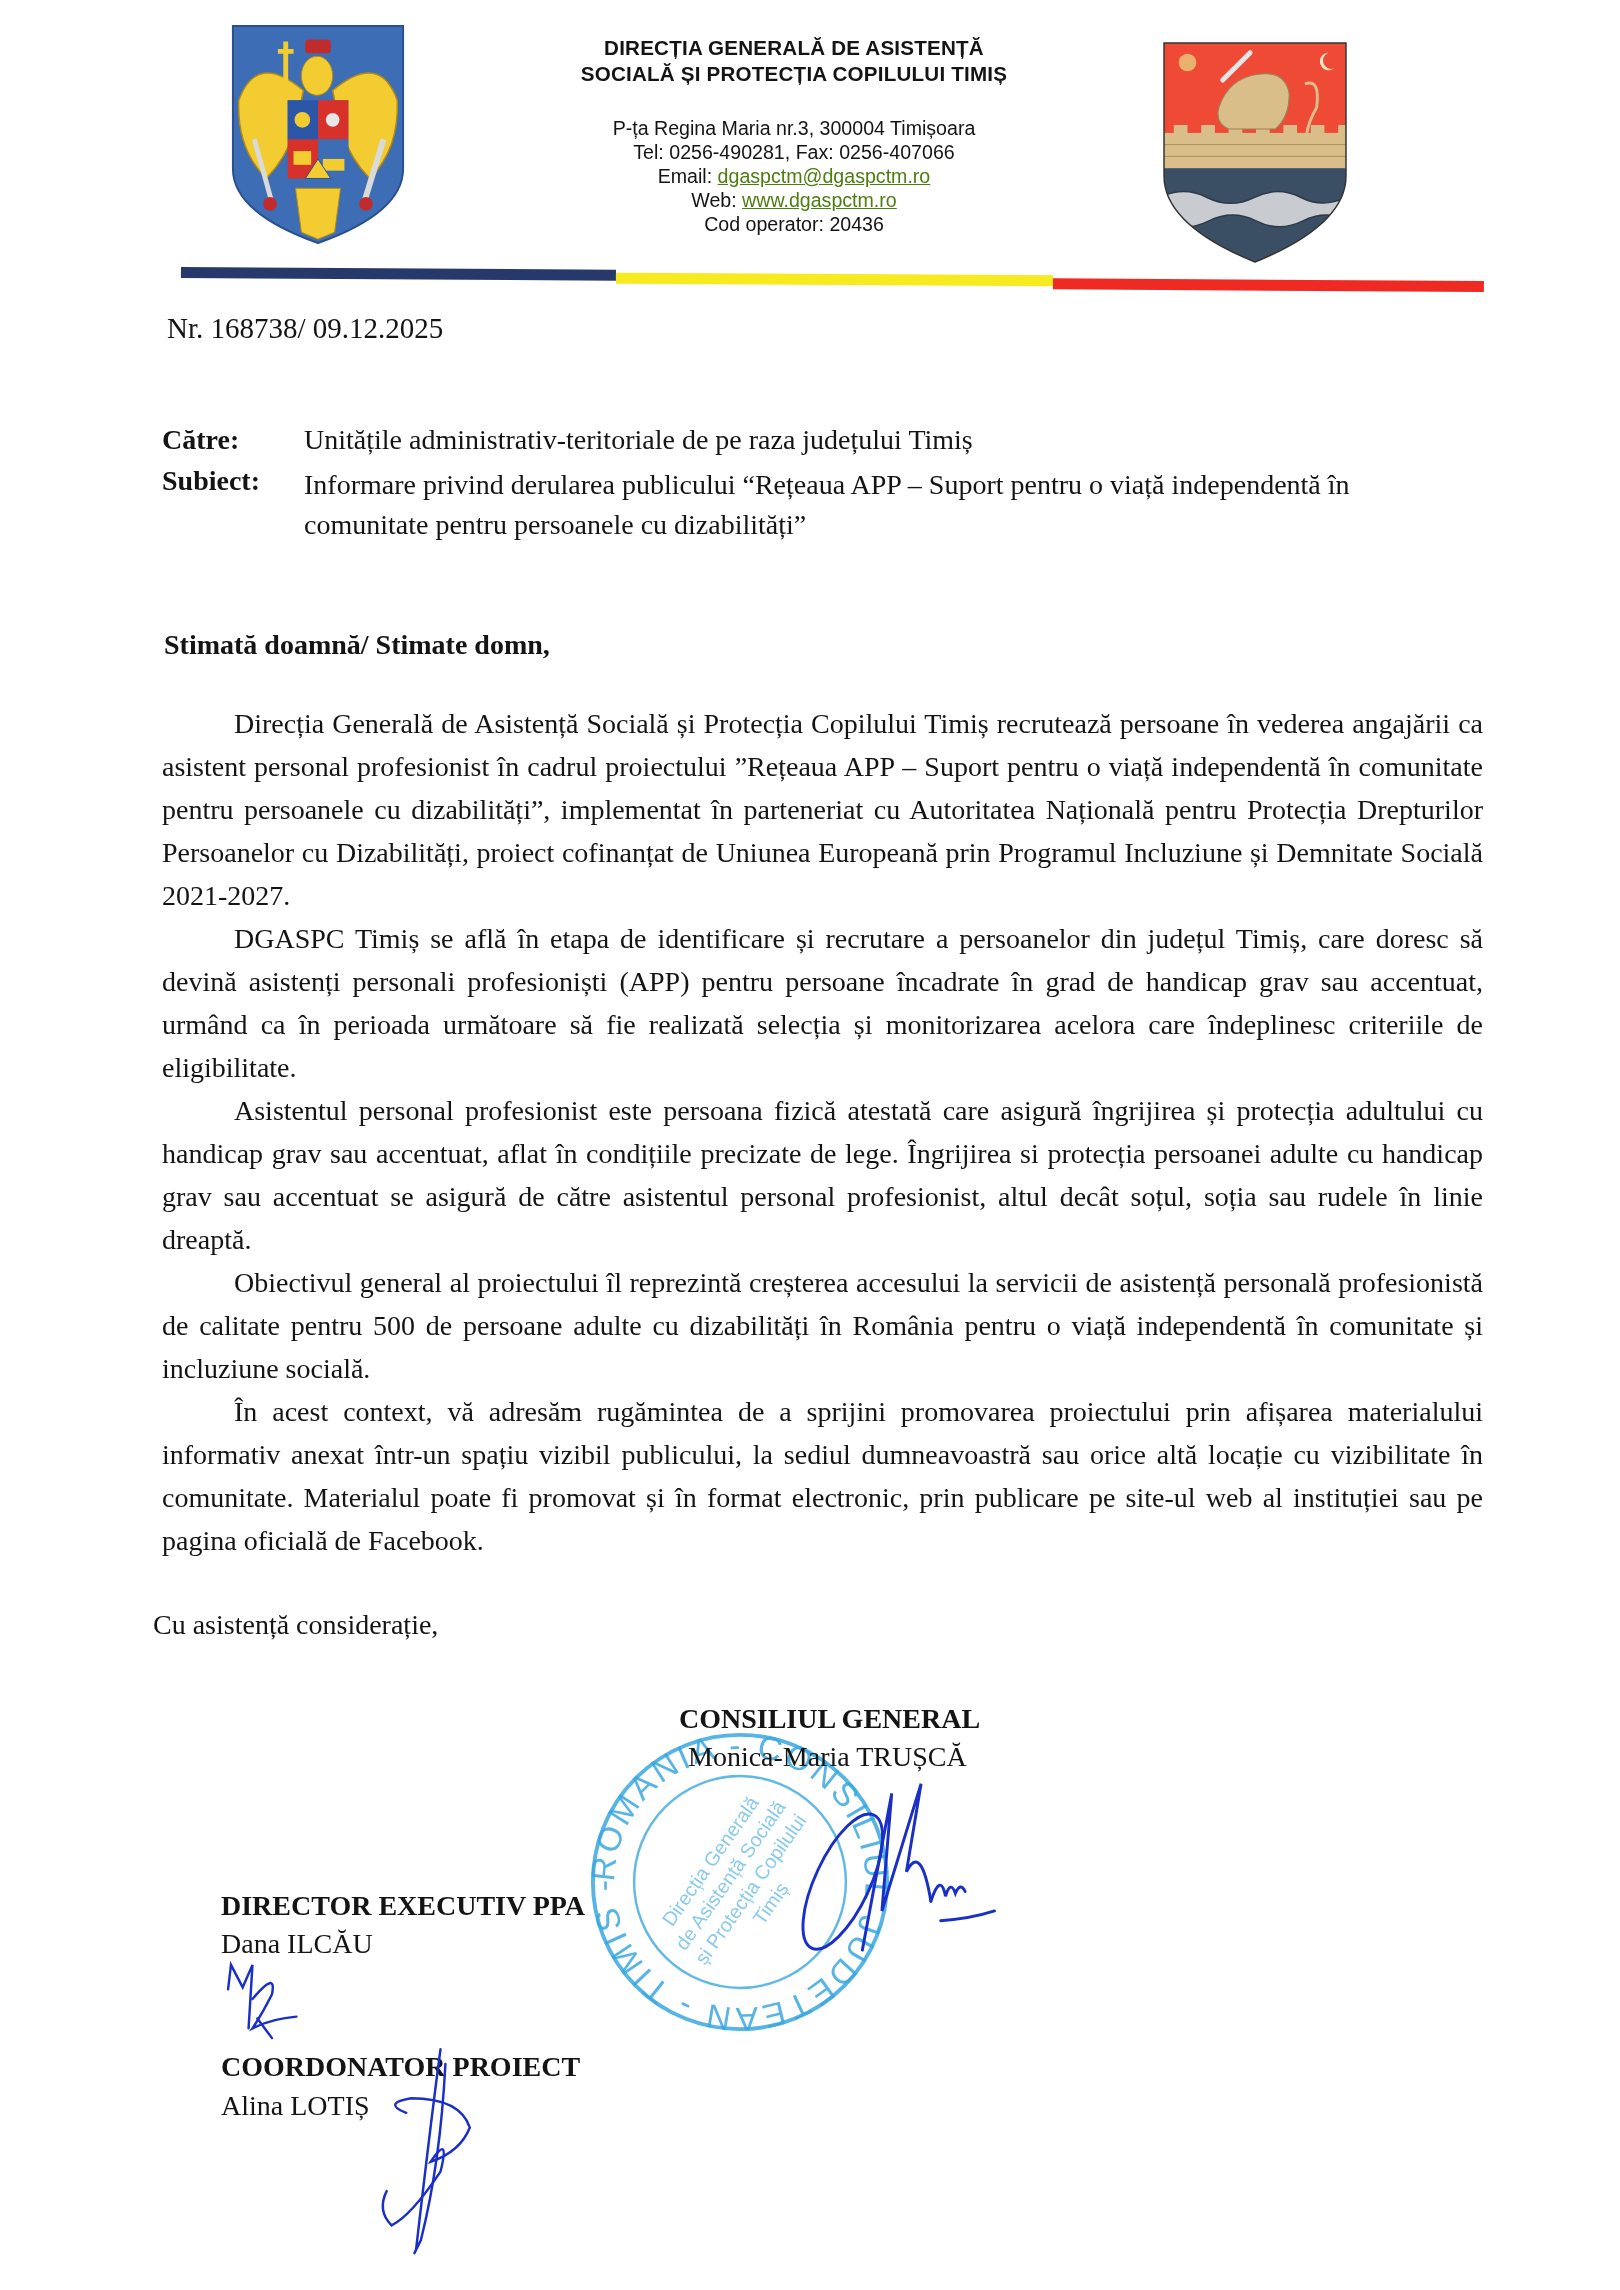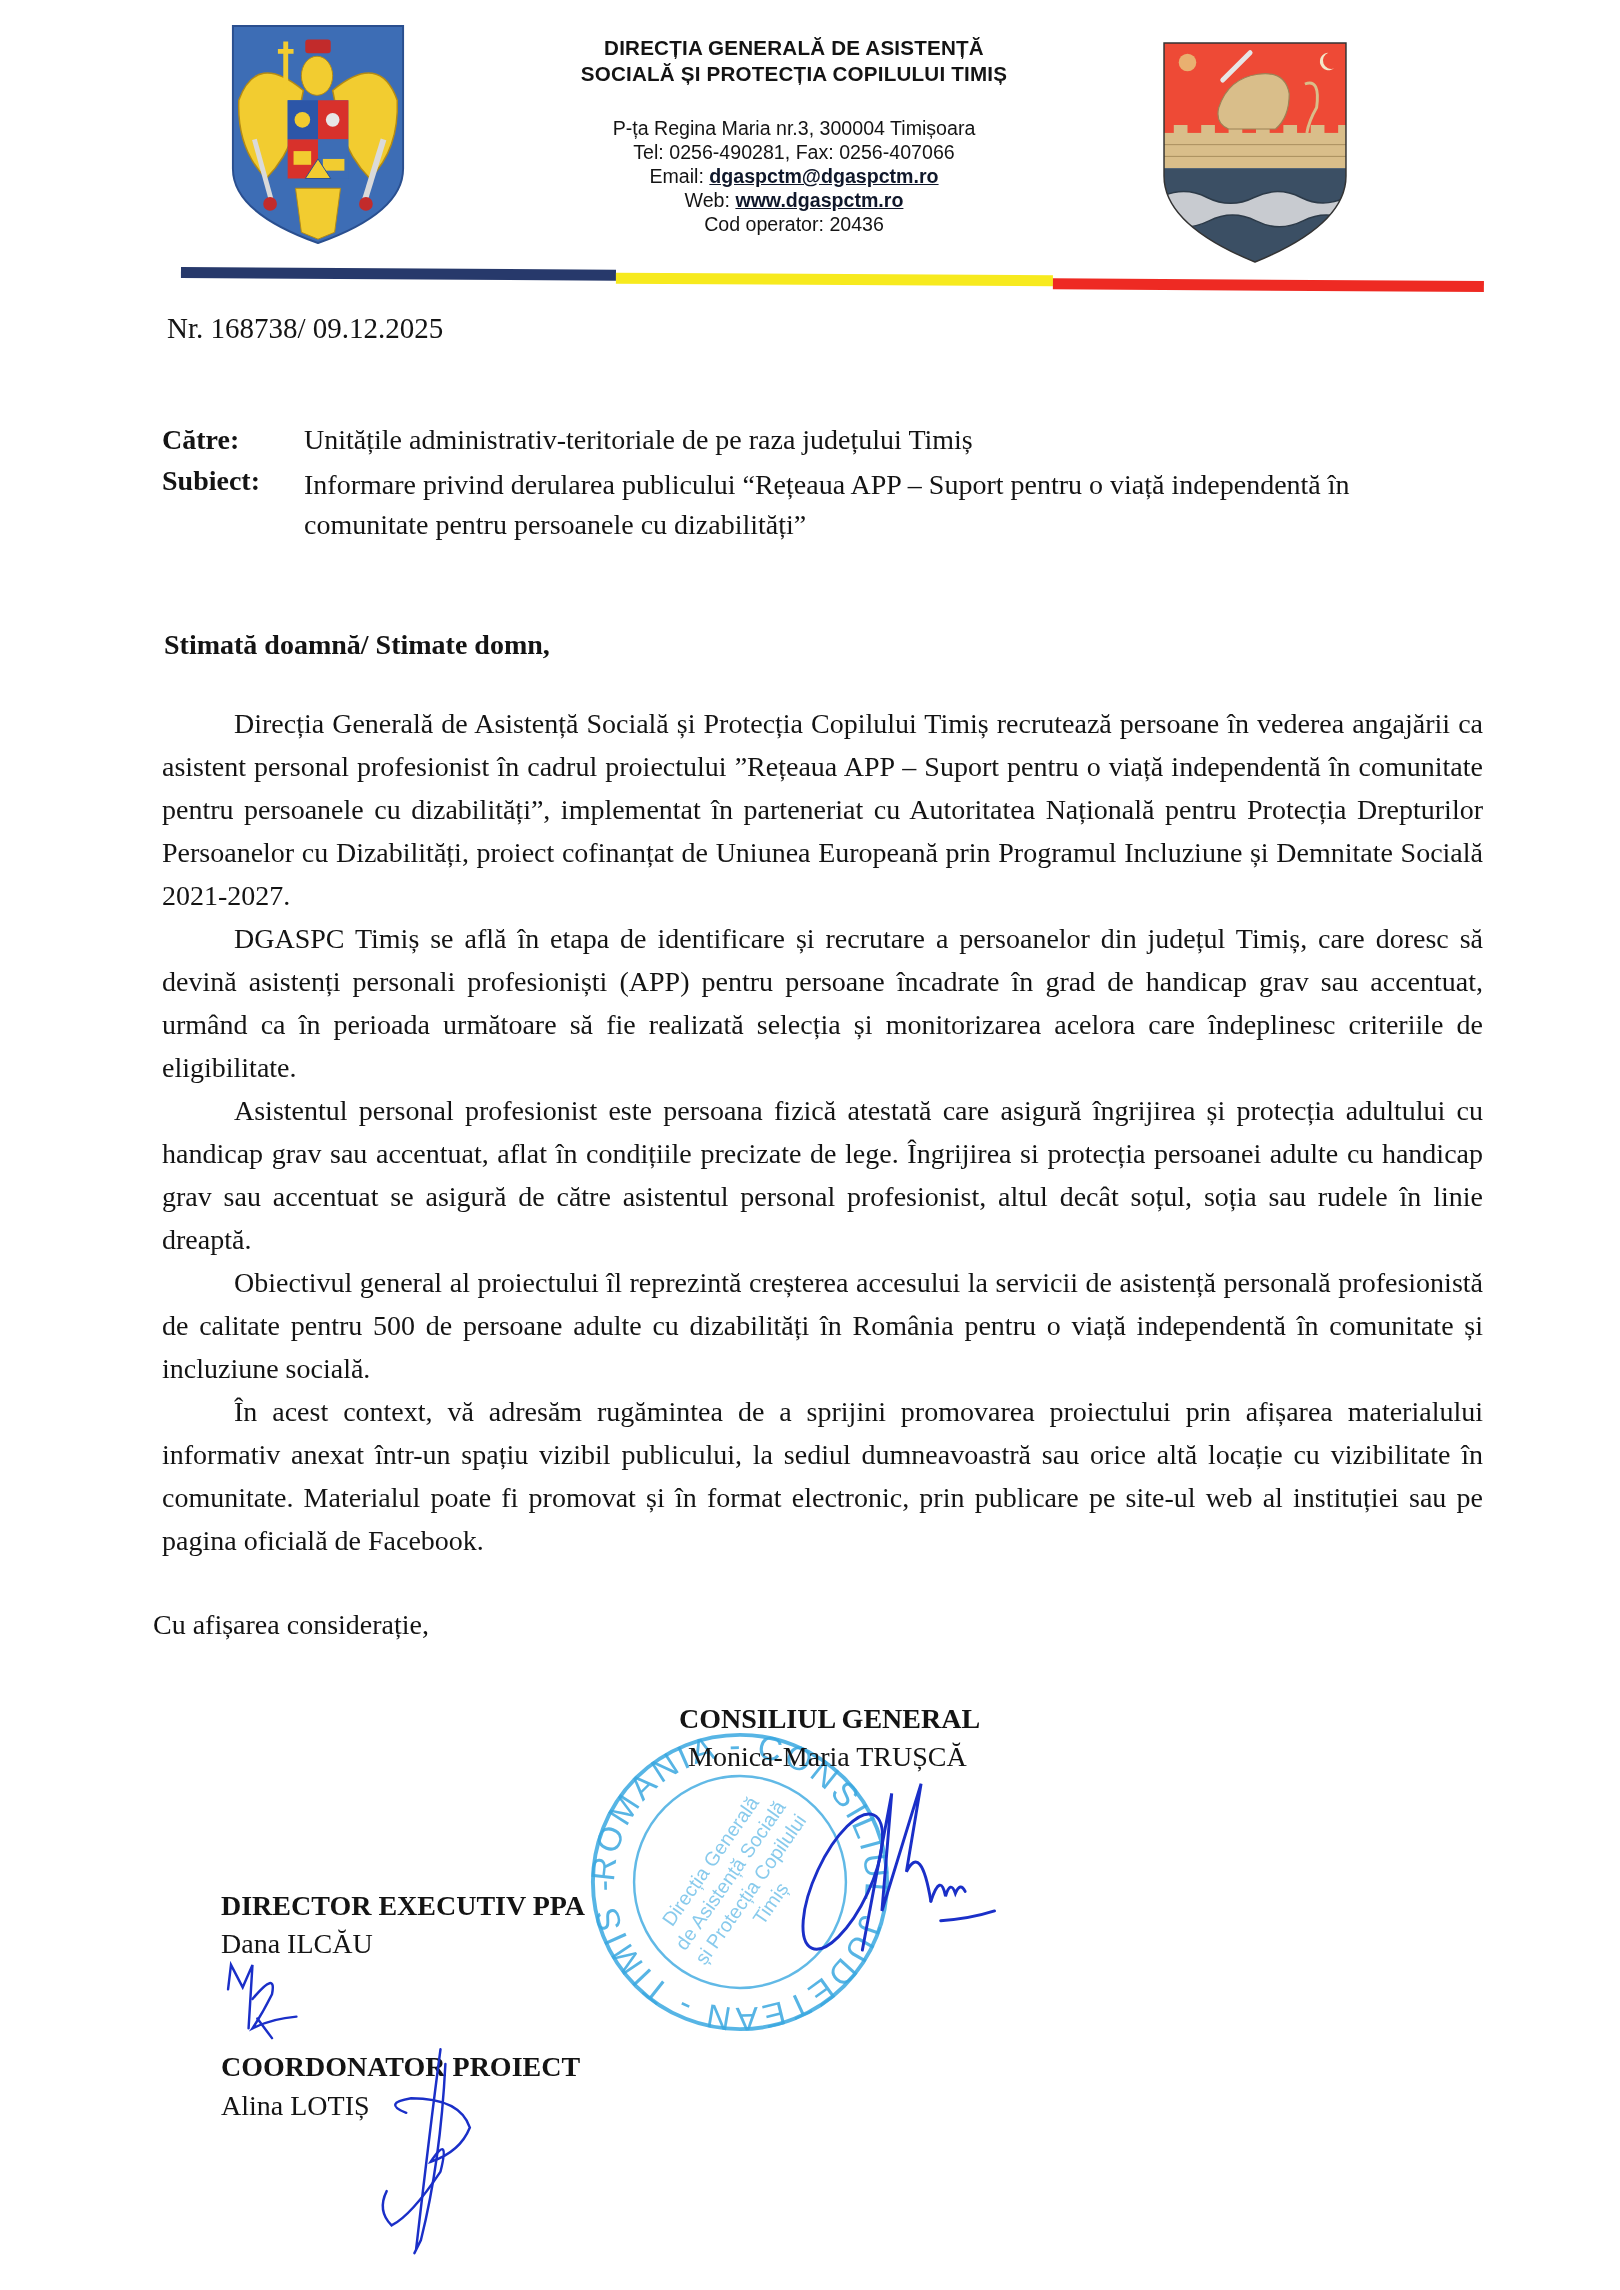--- a/index.html
+++ b/index.html
@@ -4,21 +4,21 @@
 <style>
   html, body { margin:0; padding:0; background:#ffffff; }
   body { width:1620px; height:2291px; position:relative; overflow:hidden; color:#141414; }
   .abs { position:absolute; }
   .serif { font-family:"Liberation Serif", "DejaVu Serif", serif; }
   .sans { font-family:"Liberation Sans", "DejaVu Sans", sans-serif; }
 
   
   #header-org { left:549px; width:490px; top:35px; text-align:center; font-weight:bold; font-size:20.6px; line-height:25.5px; letter-spacing:0.2px; }
   #header-contact { left:549px; width:490px; top:116px; text-align:center; font-size:19.6px; line-height:24px; }
-  #header-contact a { color:#0f172a; text-decoration:underline;font-weight:bold; }
+  #header-contact a { color:#4d7c0f; text-decoration:underline; }
   #header-contact .line { display:block; }
 
   #crest-romania { left:227px; top:21.6px; width:182px; height:223px; }
   #crest-timis { left:1160px; top:39px; width:190px; height:225px; }
 
   #tricolor { left:181px; top:267px; width:1304px; height:19.6px; transform:rotate(0.35deg); transform-origin:left top; }
   #tricolor .seg { position:absolute; top:0; height:10.8px; }
   #tricolor .blue { left:0; width:435px; top:0; }
   #tricolor .yellow { left:435px; width:437px; top:2.9px; }
   #tricolor .red { left:872px; width:431px; top:5.9px; }
@@ -141,21 +141,21 @@
 <div id="greeting" class="abs serif">Stimată doamnă/ Stimate domn,</div>
 
 <div id="body" class="abs serif">
   <p><b>Direcția Generală de Asistență Socială și Protecția Copilului Timiș recrutează</b><span> persoane în vederea angajării ca </span><b>asistent personal profesionist</b><span> în cadrul proiectului ”Rețeaua APP – Suport pentru o viață independentă în comunitate pentru persoanele cu dizabilități”, implementat în parteneriat cu Autoritatea Națională pentru Protecția Drepturilor Persoanelor cu Dizabilități, proiect cofinanțat de Uniunea Europeană prin Programul Incluziune și Demnitate Socială 2021-2027.</span></p>
   <p><span>DGASPC Timiș se află în etapa de identificare și recrutare a persoanelor din județul Timiș, care doresc să devină asistenți personali profesioniști (APP) pentru persoane încadrate în grad de handicap grav sau accentuat, urmând ca în perioada următoare să fie realizată selecția și monitorizarea acelora care îndeplinesc criteriile de eligibilitate.</span></p>
   <p><b>Asistentul personal profesionist</b><span> este persoana fizică atestată care </span><b>asigură îngrijirea și protecția adultului cu handicap grav sau accentuat</b><span>, aflat în condițiile precizate de lege. Îngrijirea si protecția persoanei adulte cu handicap grav sau accentuat se asigură de către asistentul personal profesionist, </span><b>altul decât soțul, soția sau rudele în linie dreaptă</b><span>.</span></p>
   <p><span>Obiectivul general al proiectului îl reprezintă creșterea accesului la servicii de asistență personală profesionistă de calitate pentru 500 de persoane adulte cu dizabilități în România pentru o viață independentă în comunitate și incluziune socială.</span></p>
   <p><span>În acest context, vă adresăm rugămintea de a sprijini promovarea proiectului prin afișarea materialului informativ anexat într-un spațiu vizibil publicului, la sediul dumneavoastră sau orice altă locație cu vizibilitate în comunitate. Materialul poate fi promovat și în format electronic, prin publicare pe site-ul web al instituției sau pe pagina oficială de Facebook.</span></p>
 </div>
 
-<div id="closing" class="abs serif">Cu afișarea considerație,</div>
+<div id="closing" class="abs serif">Cu asistență considerație,</div>
 
 <div id="stamp" class="abs">
   <svg width="304" height="304" viewBox="0 0 310 310">
     <defs>
       <path id="stampArc" d="M155 155 m -128 0 a 128 128 0 1 1 256 0 a 128 128 0 1 1 -256 0"></path>
     </defs>
     <circle cx="155" cy="155" r="150" fill="none" stroke="#3aa8e0" stroke-width="4" opacity="0.85"></circle>
     <circle cx="155" cy="155" r="108" fill="none" stroke="#3aa8e0" stroke-width="2.5" opacity="0.8"></circle>
     <text font-family="Liberation Sans, sans-serif" font-size="34" fill="#3aa8e0" opacity="0.85" letter-spacing="3">
       <textPath href="#stampArc" startOffset="0" id="stamp-outer-tp">ROMANIA - CONSILIUL JUDETEAN - TIMIS -</textPath>

